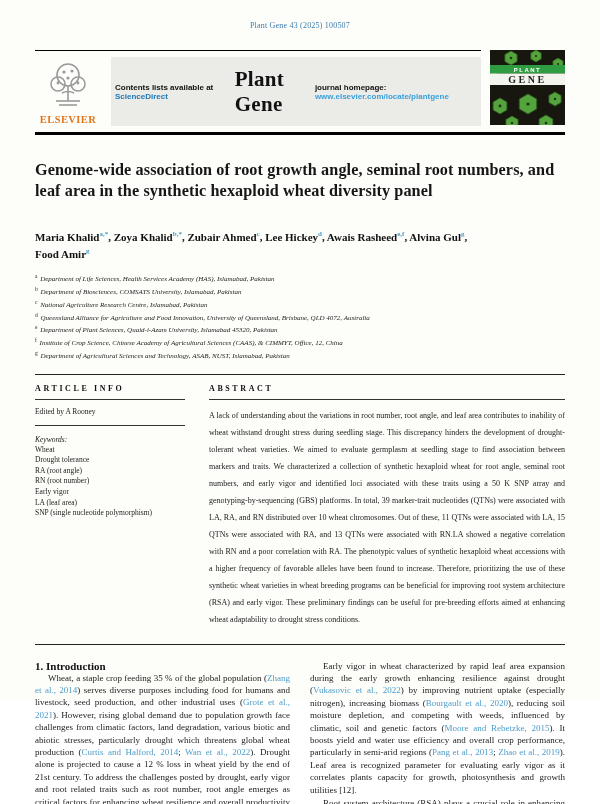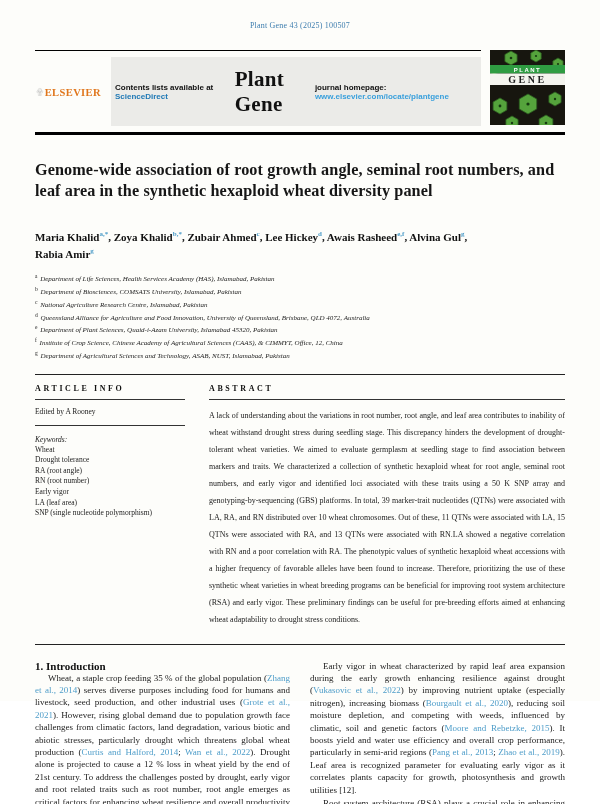--- a/index.html
+++ b/index.html
@@ -12,21 +12,21 @@
   }
   *{margin:0;padding:0;box-sizing:border-box;}
   html,body{background:#ffffff;}
   body{width:600px;height:804px;overflow:hidden;font-family:"Liberation Serif","DejaVu Serif",serif;color:var(--ink);}
   .page{width:600px;height:701px;background:#fdfdfa;padding:0 35px;position:relative;}
 
   .journal-ref{padding-top:21px;text-align:center;font-size:8px;color:#3d7dae;letter-spacing:.2px;}
 
   .header{margin-top:20px;display:flex;align-items:stretch;}
   .header-left{flex:1;border-top:1.5px solid #000;display:flex;}
-  .logo-box{width:66px;padding-top:6px;display:flex;flex-direction:row;align-items:center;}
+  .logo-box{width:66px;padding-top:6px;display:flex;flex-direction:column;align-items:center;}
   .logo-box svg{display:block;}
   .elsevier-word{font-family:"Liberation Serif",serif;font-size:10.5px;font-weight:bold;color:var(--brand-orange);letter-spacing:.4px;margin-top:1px;}
   .band{flex:1;background:var(--band-gray);margin:6px 0 0 10px;height:69px;display:flex;flex-direction:row;justify-content:space-between;align-items:center;padding:7px 4px 7px;}
   .band .contents{font-family:"Liberation Sans",sans-serif;font-size:8px;font-weight:bold;color:#111;}
   .band .contents .sd{color:var(--link);}
   .band .jname{font-size:21px;font-weight:600;letter-spacing:.3px;color:#111;}
   .band .homepage{font-family:"Liberation Sans",sans-serif;font-size:8px;font-weight:bold;color:#111;}
   .band .homepage .url{color:#3aa0dc;font-weight:bold;}
   .cover{width:75px;height:75px;margin-left:9px;position:relative;}
   .cover svg{display:block;}
@@ -132,21 +132,21 @@
         <rect x="0" y="23.5" width="75" height="11.5" fill="#f4f4ee"></rect>
         <text x="37.5" y="21.6" font-family="Liberation Sans, sans-serif" font-size="6" font-weight="bold" fill="#ffffff" text-anchor="middle" letter-spacing="1.5">PLANT</text>
         <text x="37.5" y="32.8" font-family="Liberation Serif, serif" font-size="10" font-weight="bold" fill="#1e1e1e" text-anchor="middle" letter-spacing="2.5">GENE</text>
       </svg>
     </div>
   </div>
   <div class="thick-rule"></div>
 
   <h1 class="title">Genome-wide association of root growth angle, seminal root numbers, and leaf area in the synthetic hexaploid wheat diversity panel</h1>
 
-  <p class="authors"><span>Maria Khalid</span><sup>a,*</sup><span>, Zoya Khalid</span><sup>b,*</sup><span>, Zubair Ahmed</span><sup>c</sup><span>, Lee Hickey</span><sup>d</sup><span>, Awais Rasheed</span><sup>e,f</sup><span>, Alvina Gul</span><sup>g</sup><span>,</span><br><span>Rabia Amir</span><sup>g</sup></p>
+  <p class="authors"><span>Maria Khalid</span><sup>a,*</sup><span>, Zoya Khalid</span><sup>b,*</sup><span>, Zubair Ahmed</span><sup>c</sup><span>, Lee Hickey</span><sup>d</sup><span>, Awais Rasheed</span><sup>e,f</sup><span>, Alvina Gul</span><sup>g</sup><span>,</span><br><span>Food Amir</span><sup>g</sup></p>
 
   <div class="affiliations">
     <div class="affil"><sup>a</sup> <span>Department of Life Sciences, Health Services Academy (HAS), Islamabad, Pakistan</span></div>
     <div class="affil"><sup>b</sup> <span>Department of Biosciences, COMSATS University, Islamabad, Pakistan</span></div>
     <div class="affil"><sup>c</sup> <span>National Agriculture Research Centre, Islamabad, Pakistan</span></div>
     <div class="affil"><sup>d</sup> <span>Queensland Alliance for Agriculture and Food Innovation, University of Queensland, Brisbane, QLD 4072, Australia</span></div>
     <div class="affil"><sup>e</sup> <span>Department of Plant Sciences, Quaid-i-Azam University, Islamabad 45320, Pakistan</span></div>
     <div class="affil"><sup>f</sup> <span>Institute of Crop Science, Chinese Academy of Agricultural Sciences (CAAS), &amp; CIMMYT, Office, 12, China</span></div>
     <div class="affil"><sup>g</sup> <span>Department of Agricultural Sciences and Technology, ASAB, NUST, Islamabad, Pakistan</span></div>
   </div>

